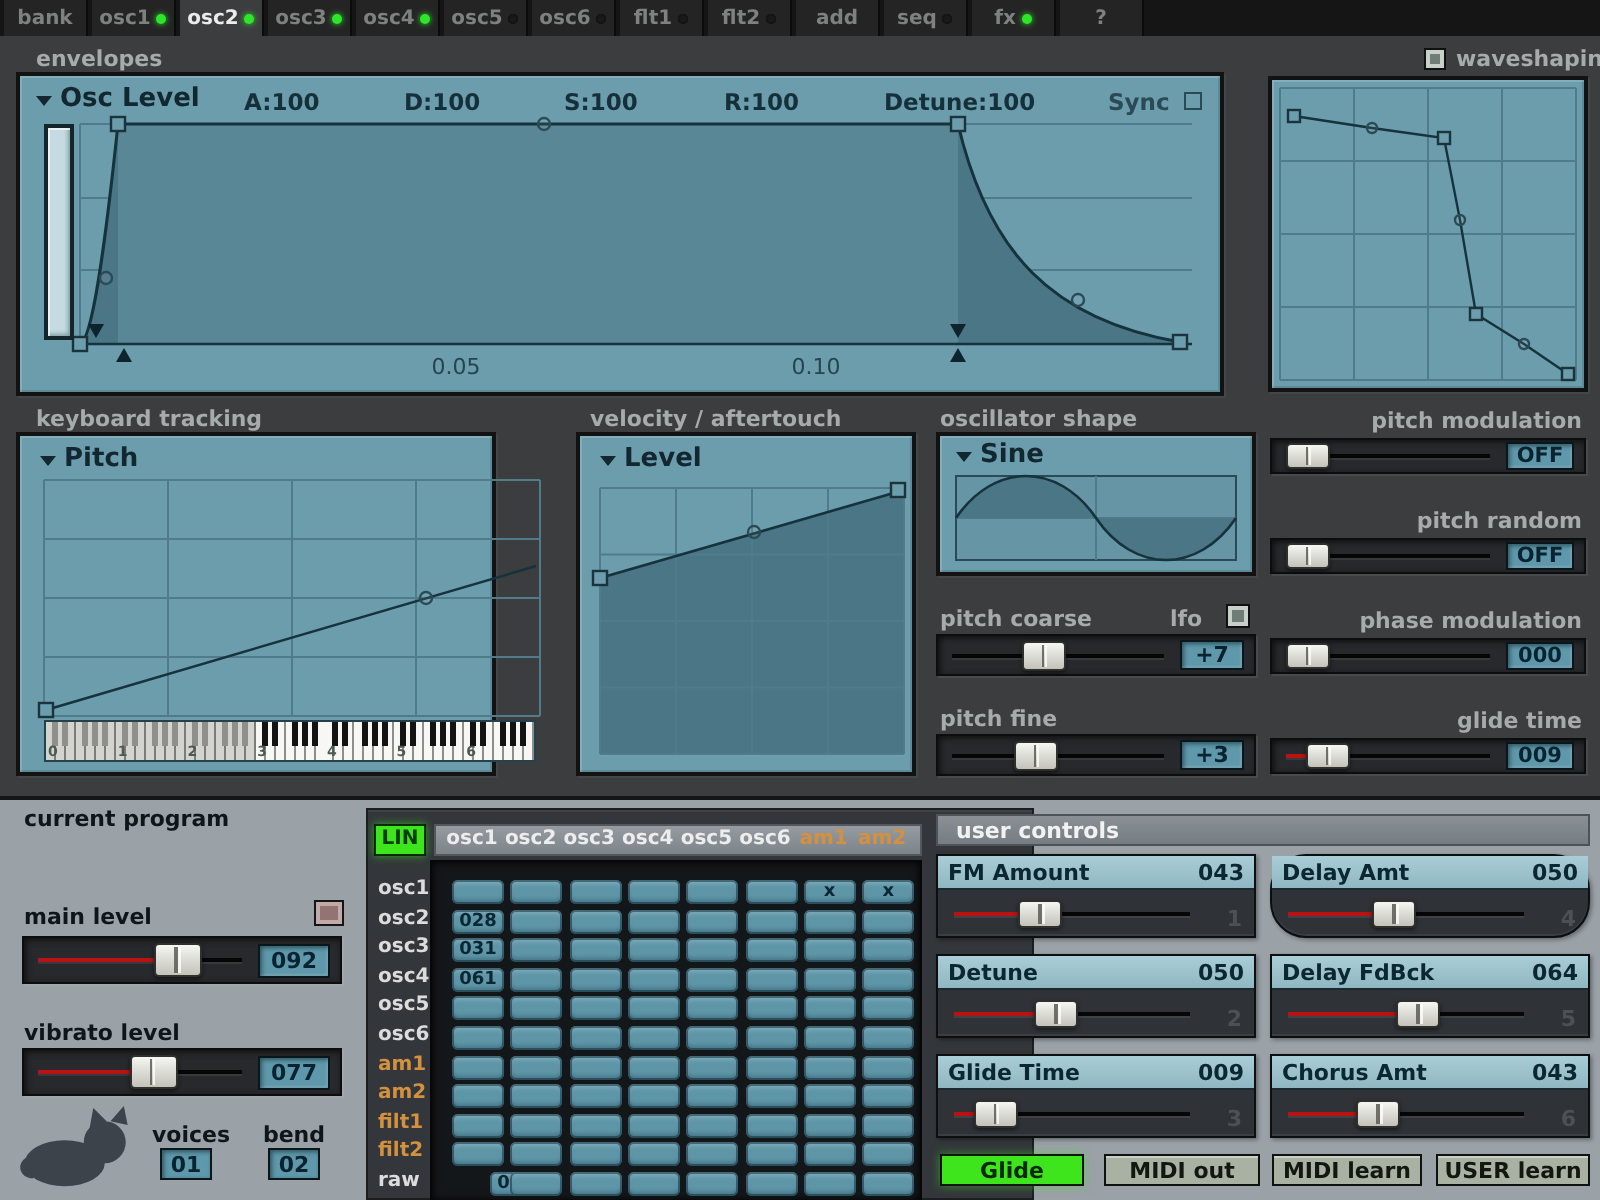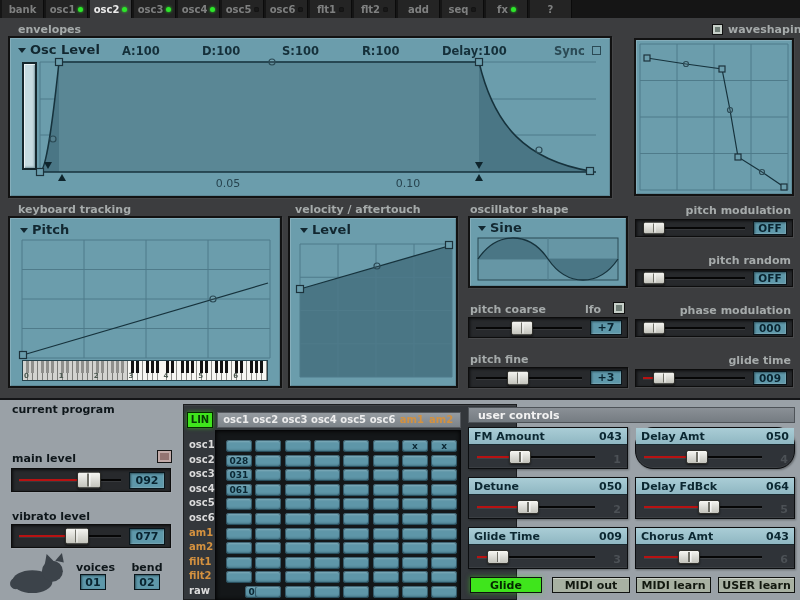--- a/index.html
+++ b/index.html
@@ -177,21 +177,21 @@
   <span class="seclabel" style="left:18px;top:23px">envelopes</span>
   <div class="panel" style="left:8px;top:36px;width:604px;height:162px">
     <div class="ptitle">
       <span class="dda"></span>
       <span>Osc Level</span>
     </div>
     <span class="eparam" style="left:112px">A:100</span>
     <span class="eparam" style="left:192px">D:100</span>
     <span class="eparam" style="left:272px">S:100</span>
     <span class="eparam" style="left:352px">R:100</span>
-    <span class="eparam" style="left:432px">Delay:100</span>
+    <span class="eparam" style="left:432px">Detune:100</span>
     <span class="eparam" style="left:544px;color:#2b4a55">Sync</span>
     <span class="cb-outline" style="left:582px;top:8px"></span>
     <div class="vslider"></div>
     <svg width="600" height="158" viewBox="0 0 600 158">
       <g>
         <line class="gl" x1="30" y1="24" x2="586" y2="24"></line>
         <line class="gl" x1="30" y1="61" x2="586" y2="61"></line>
         <line class="gl" x1="30" y1="97" x2="586" y2="97"></line>
         <line class="gl" x1="218" y1="24" x2="218" y2="134"></line>
         <line class="gl" x1="398" y1="24" x2="398" y2="134"></line>
@@ -239,21 +239,21 @@
       <rect class="hsq" x="83" y="26" width="6" height="6"></rect>
       <rect class="hsq" x="99" y="114" width="6" height="6"></rect>
       <rect class="hsq" x="145" y="144" width="6" height="6"></rect>
       <circle class="hcirc" cx="50" cy="24" r="2.5"></circle>
       <circle class="hcirc" cx="94" cy="70" r="2.5"></circle>
       <circle class="hcirc" cx="126" cy="132" r="2.5"></circle>
     </svg>
   </div>
 
   <span class="seclabel" style="left:18px;top:203px">keyboard tracking</span>
-  <div class="panel" style="left:8px;top:216px;width:274px;height:172px">
+  <div class="panel" style="left:8px;top:216px;width:240px;height:172px">
     <div class="ptitle" style="left:10px">
       <span class="dda"></span>
       <span>Pitch</span>
     </div>
     <svg width="270" height="168" viewBox="0 0 270 168">
       <g>
         <line class="gl" x1="12" y1="22" x2="260" y2="22"></line>
           <line class="gl" x1="12" y1="51.5" x2="260" y2="51.5"></line>
         <line class="gl" x1="12" y1="81" x2="260" y2="81"></line>
           <line class="gl" x1="12" y1="110.5" x2="260" y2="110.5"></line>

